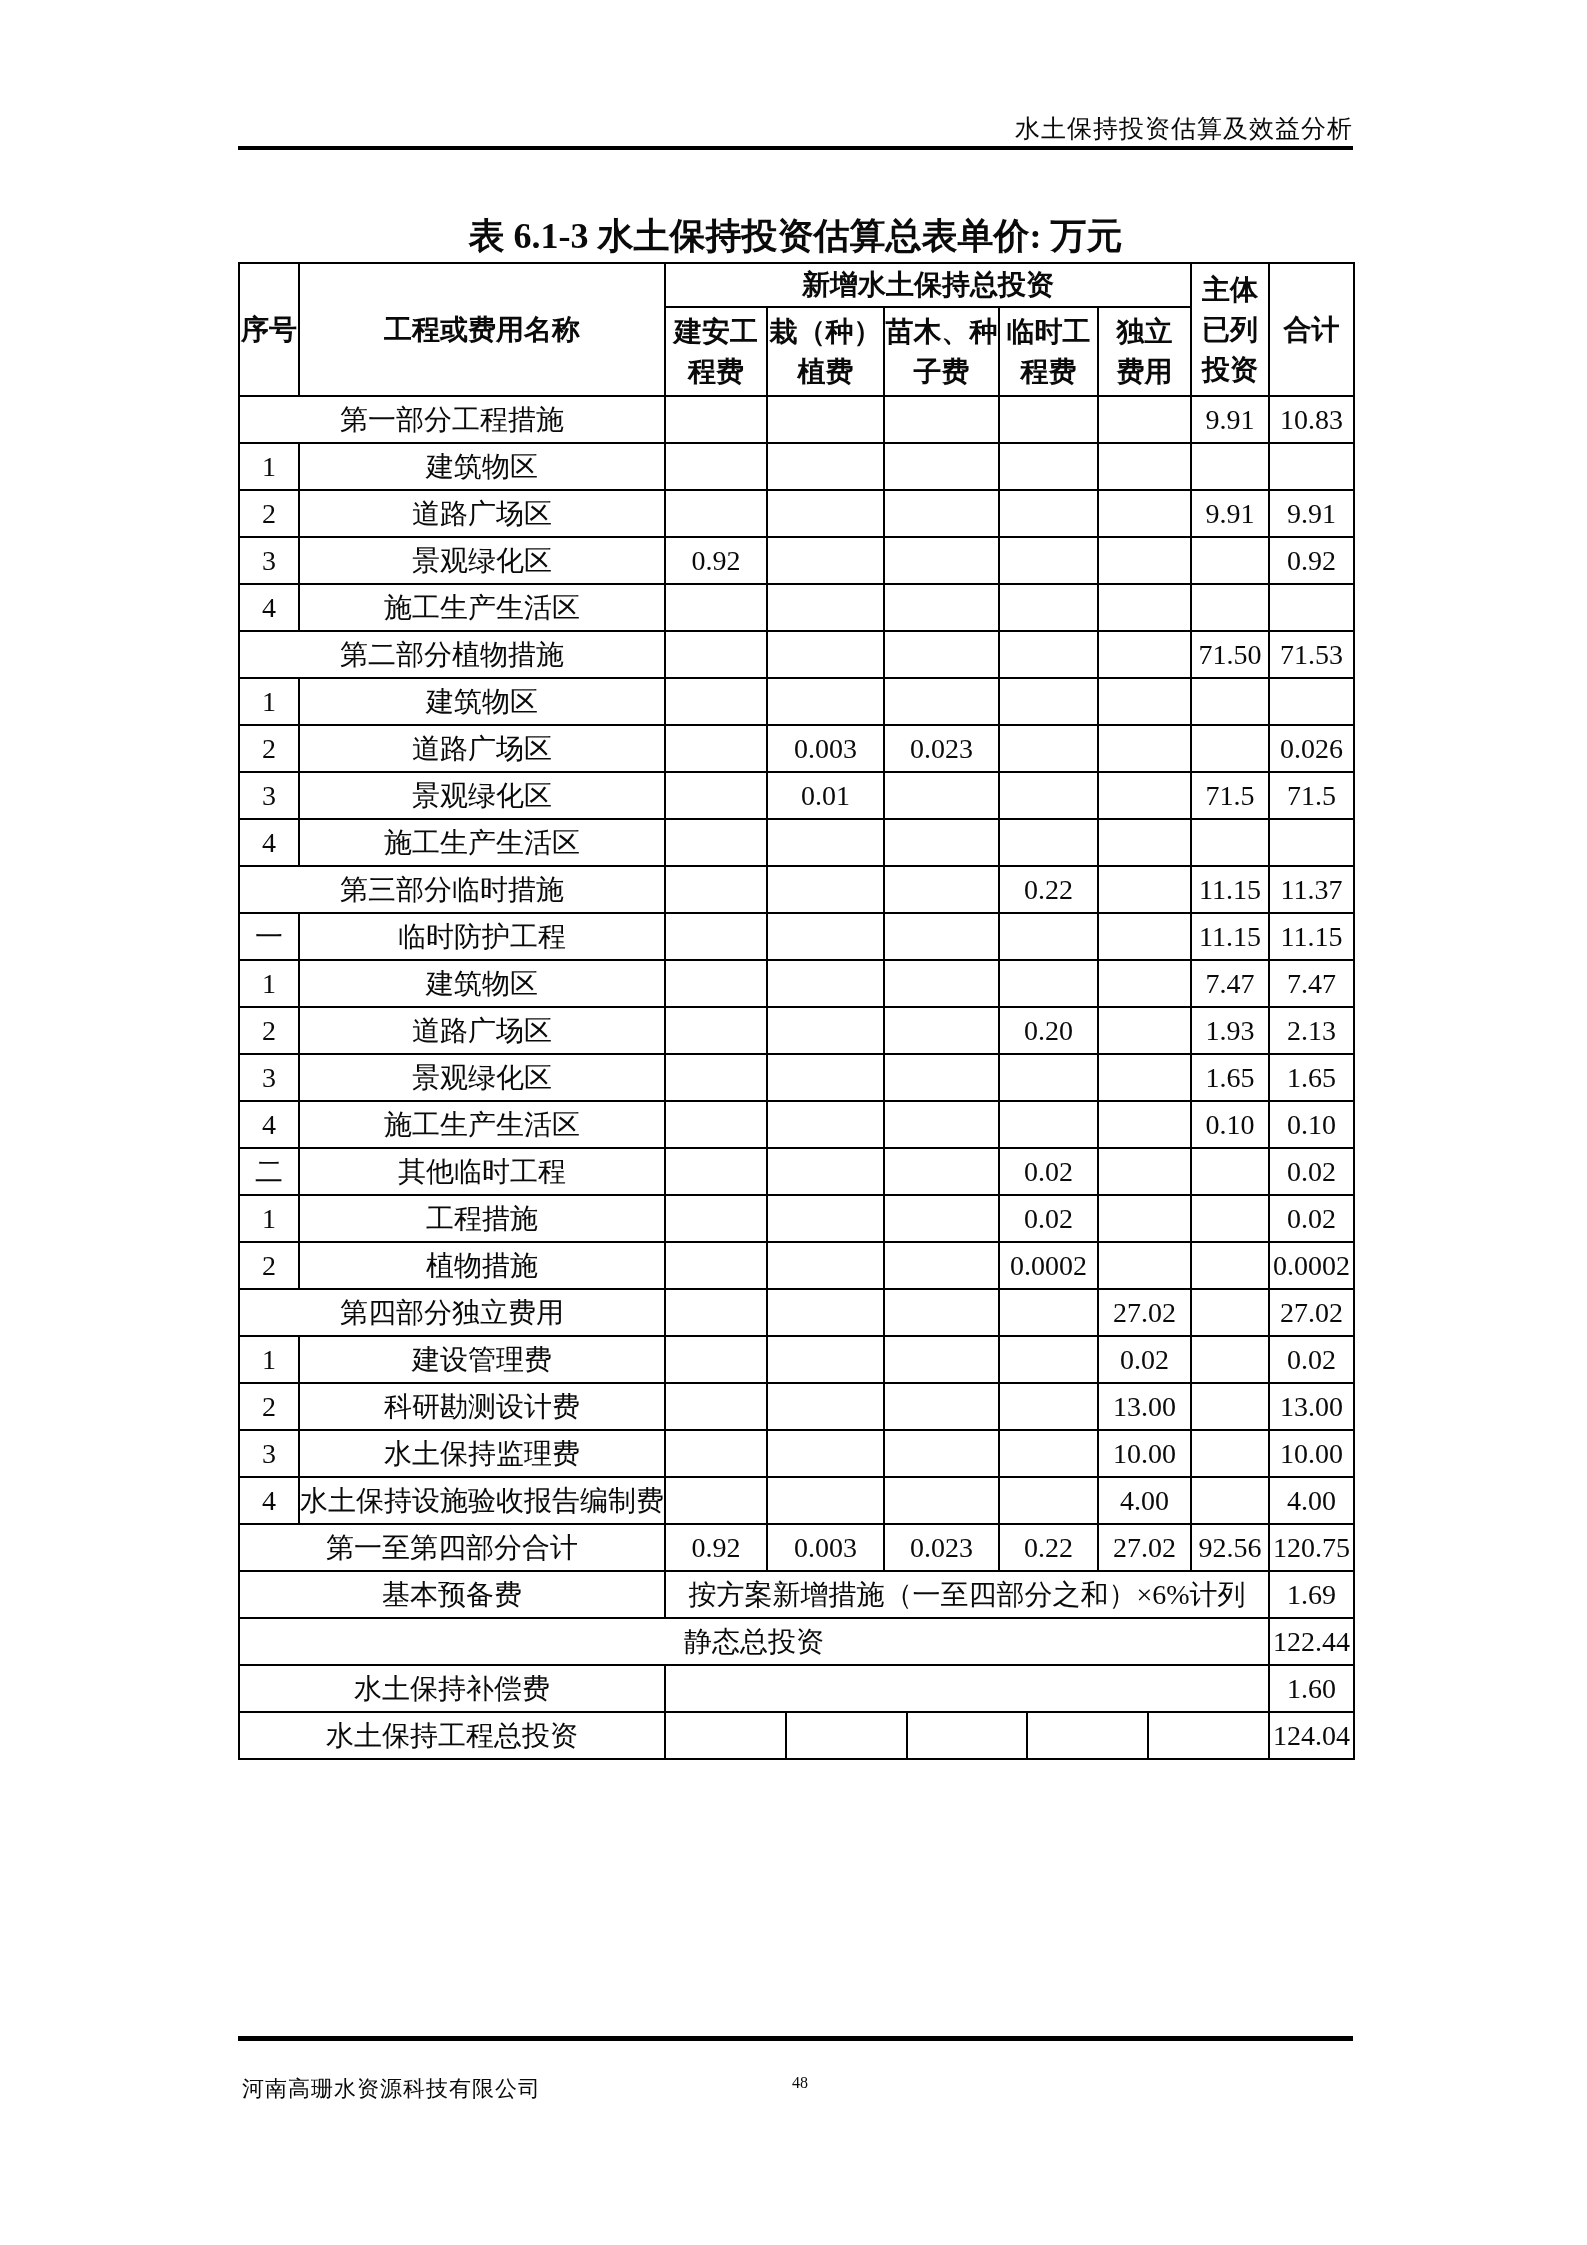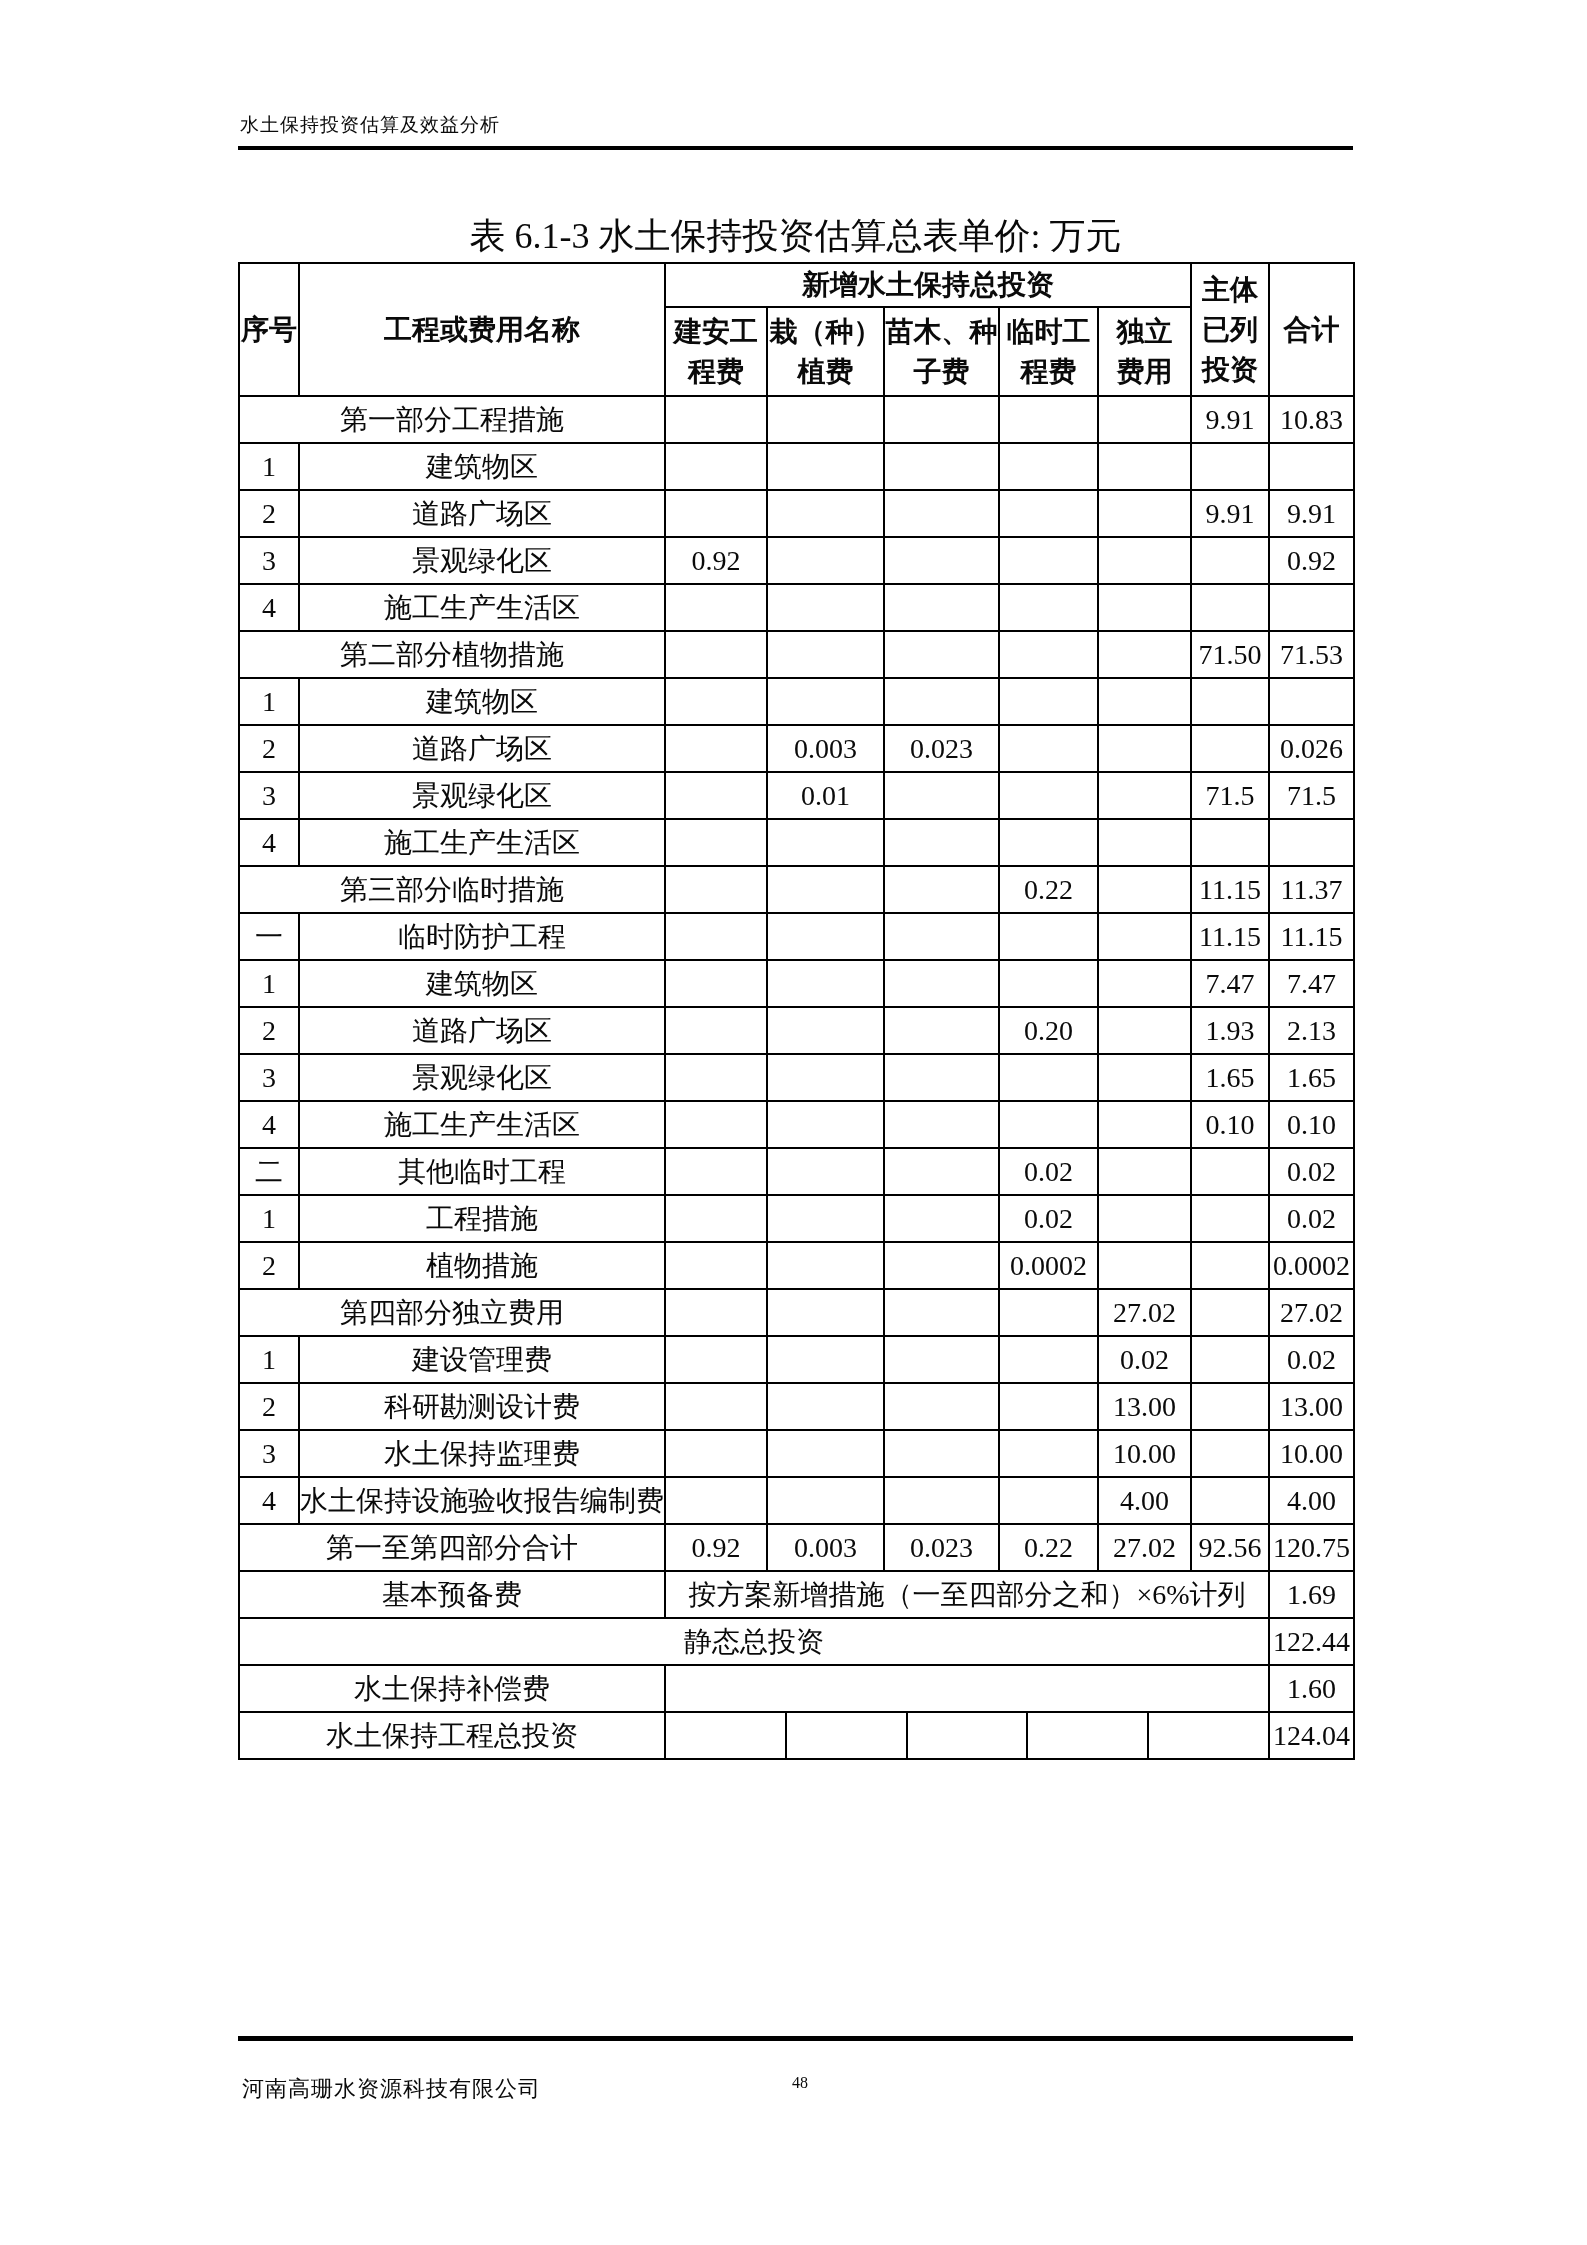--- a/index.html
+++ b/index.html
@@ -5,29 +5,29 @@
   html,body{margin:0;padding:0;}
   body{
     width:1587px;height:2245px;
     background:#ffffff;color:#0a0a0a;
     font-family:"Liberation Serif","DejaVu Serif",serif;
     position:relative;overflow:hidden;
   }
   .page{position:absolute;inset:0;}
   .page-header{
     position:absolute;top:112px;left:240px;width:1113px;
-    text-align:left;font-size:19px;letter-spacing:1px;
+    text-align:right;font-size:25px;letter-spacing:1px;
   }
   .header-rule{
     position:absolute;top:146px;left:238px;width:1115px;height:4px;
     background:#000;
   }
   .table-title{
     position:absolute;top:212px;left:238px;width:1115px;
-    text-align:center;font-size:36px;font-weight:normal;
+    text-align:center;font-size:36px;font-weight:bold;
   }
   table.estimate{
     position:absolute;top:262px;left:238px;
     width:1115px;border-collapse:collapse;table-layout:fixed;
     background:#fff;
   }
   table.estimate th,table.estimate td{
     border:2px solid #000;padding:0;overflow:hidden;
     text-align:center;vertical-align:middle;
   }

